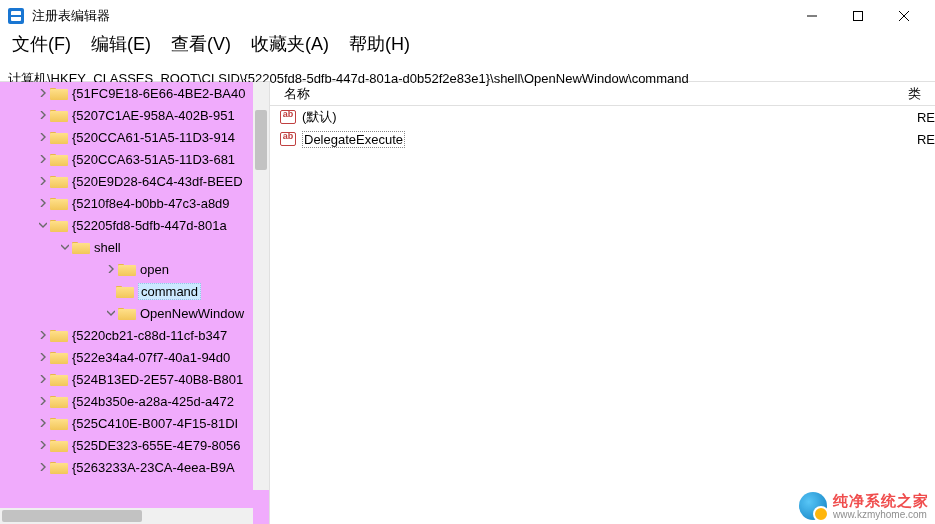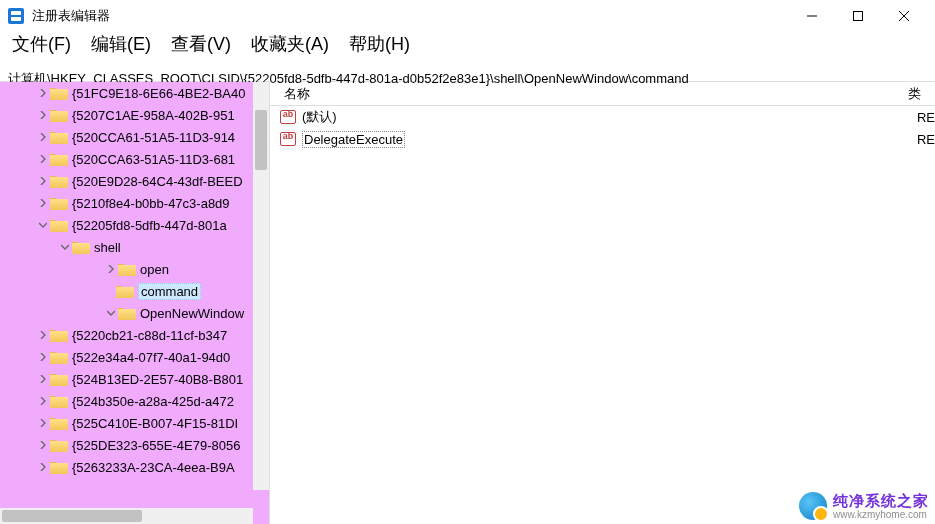--- a/index.html
+++ b/index.html
@@ -61,21 +61,21 @@
 .string-icon::before { content:""; position:absolute; inset:0; background:#fff; border:1px solid #c04040; border-radius:2px; }
 .string-icon::after { content:"ab"; position:absolute; left:0; right:0; top:-1px; text-align:center; font-size:9px; font-weight:bold; color:#c04040; }
 .value-name { font-size: 13px; }
 .list-row.selected .value-name { border: 1px dotted #888; padding: 0 1px; }
 
 
 .watermark { position: absolute; right: 6px; bottom: 4px; display: flex; align-items: center; gap: 6px; opacity: 0.95; pointer-events: none; }
 .wm-icon { width: 28px; height: 28px; border-radius: 50%; background: radial-gradient(circle at 35% 35%, #4fc3f7, #0277bd); position: relative; }
 .wm-icon::after { content:""; position:absolute; right:-2px; bottom:-2px; width:12px; height:12px; border-radius:50%; background:#ffb300; border:2px solid #fff; }
 .wm-text { display:flex; flex-direction:column; line-height:1; }
-.wm-text .cn { font-size:15px; font-weight:bold; color:#6d28d9; letter-spacing:1px; }
+.wm-text .cn { font-size:15px; font-weight:bold; color:#ef4444; letter-spacing:1px; }
 .wm-text .url { font-size:10px; color:#888; margin-top:2px; }
 </style>
 </head>
 <body>
 
 <div class="window">
 
   <div class="titlebar">
     <div class="app-icon"></div>
     <div class="title">注册表编辑器</div>

